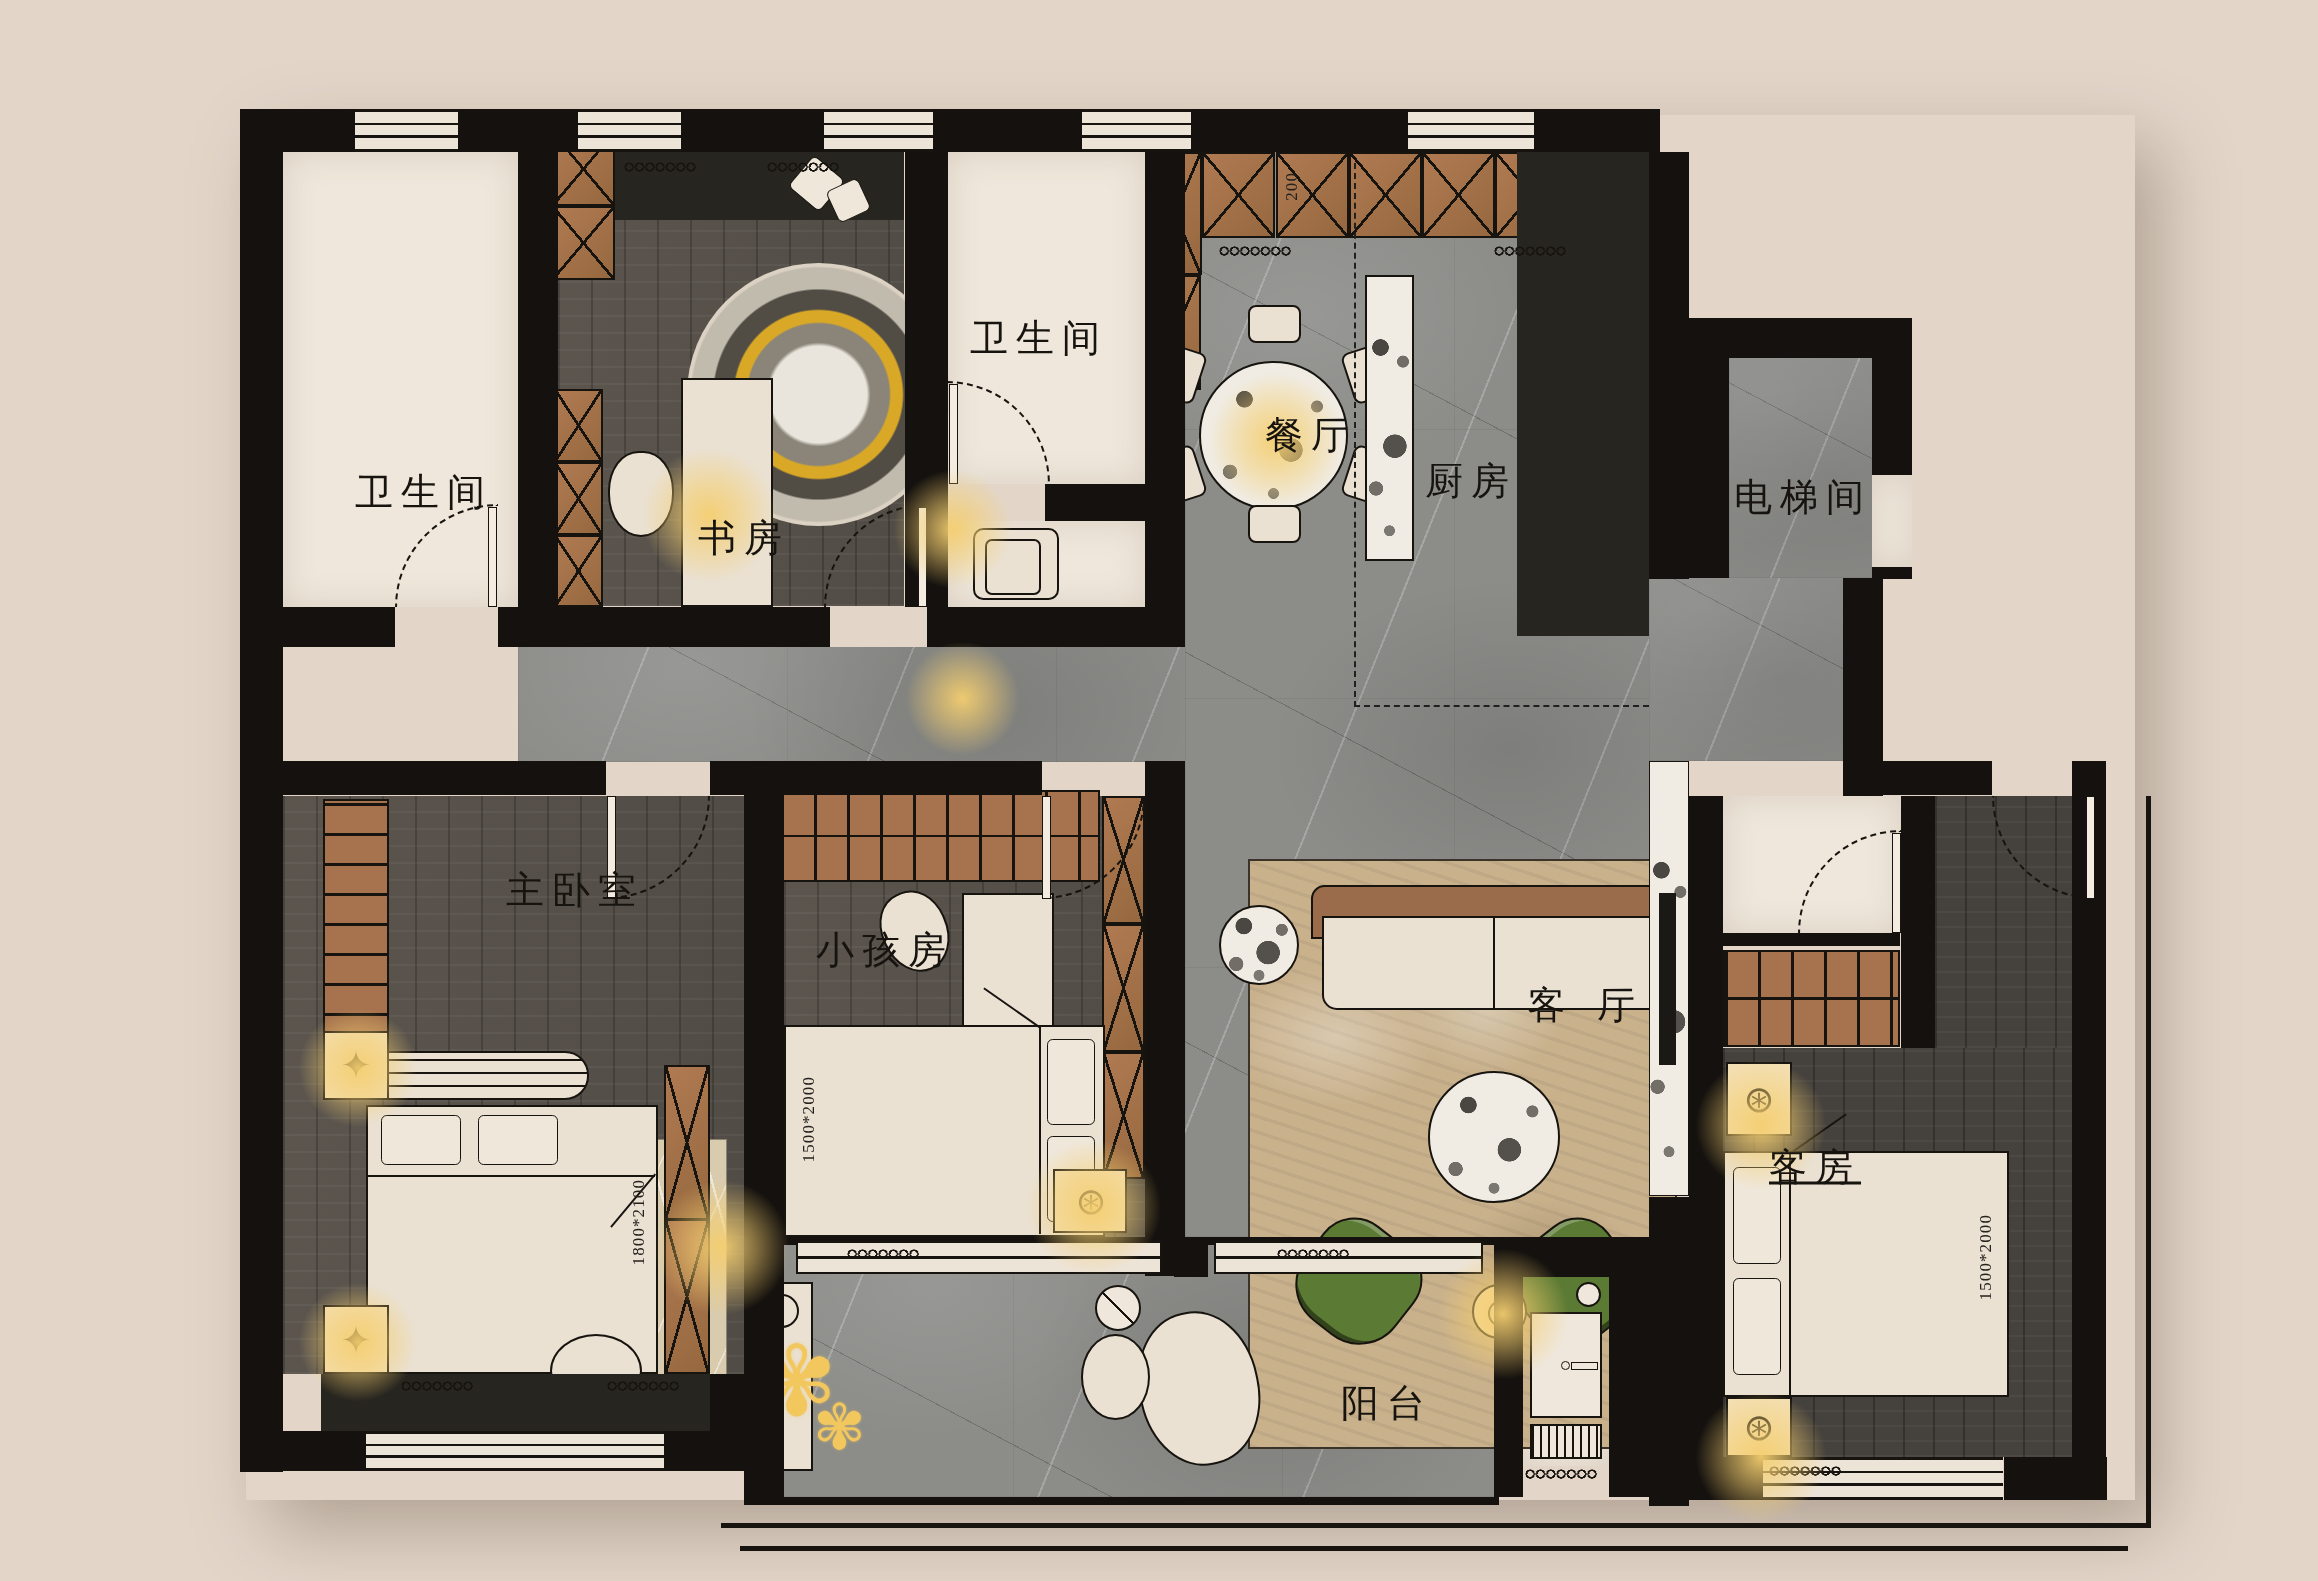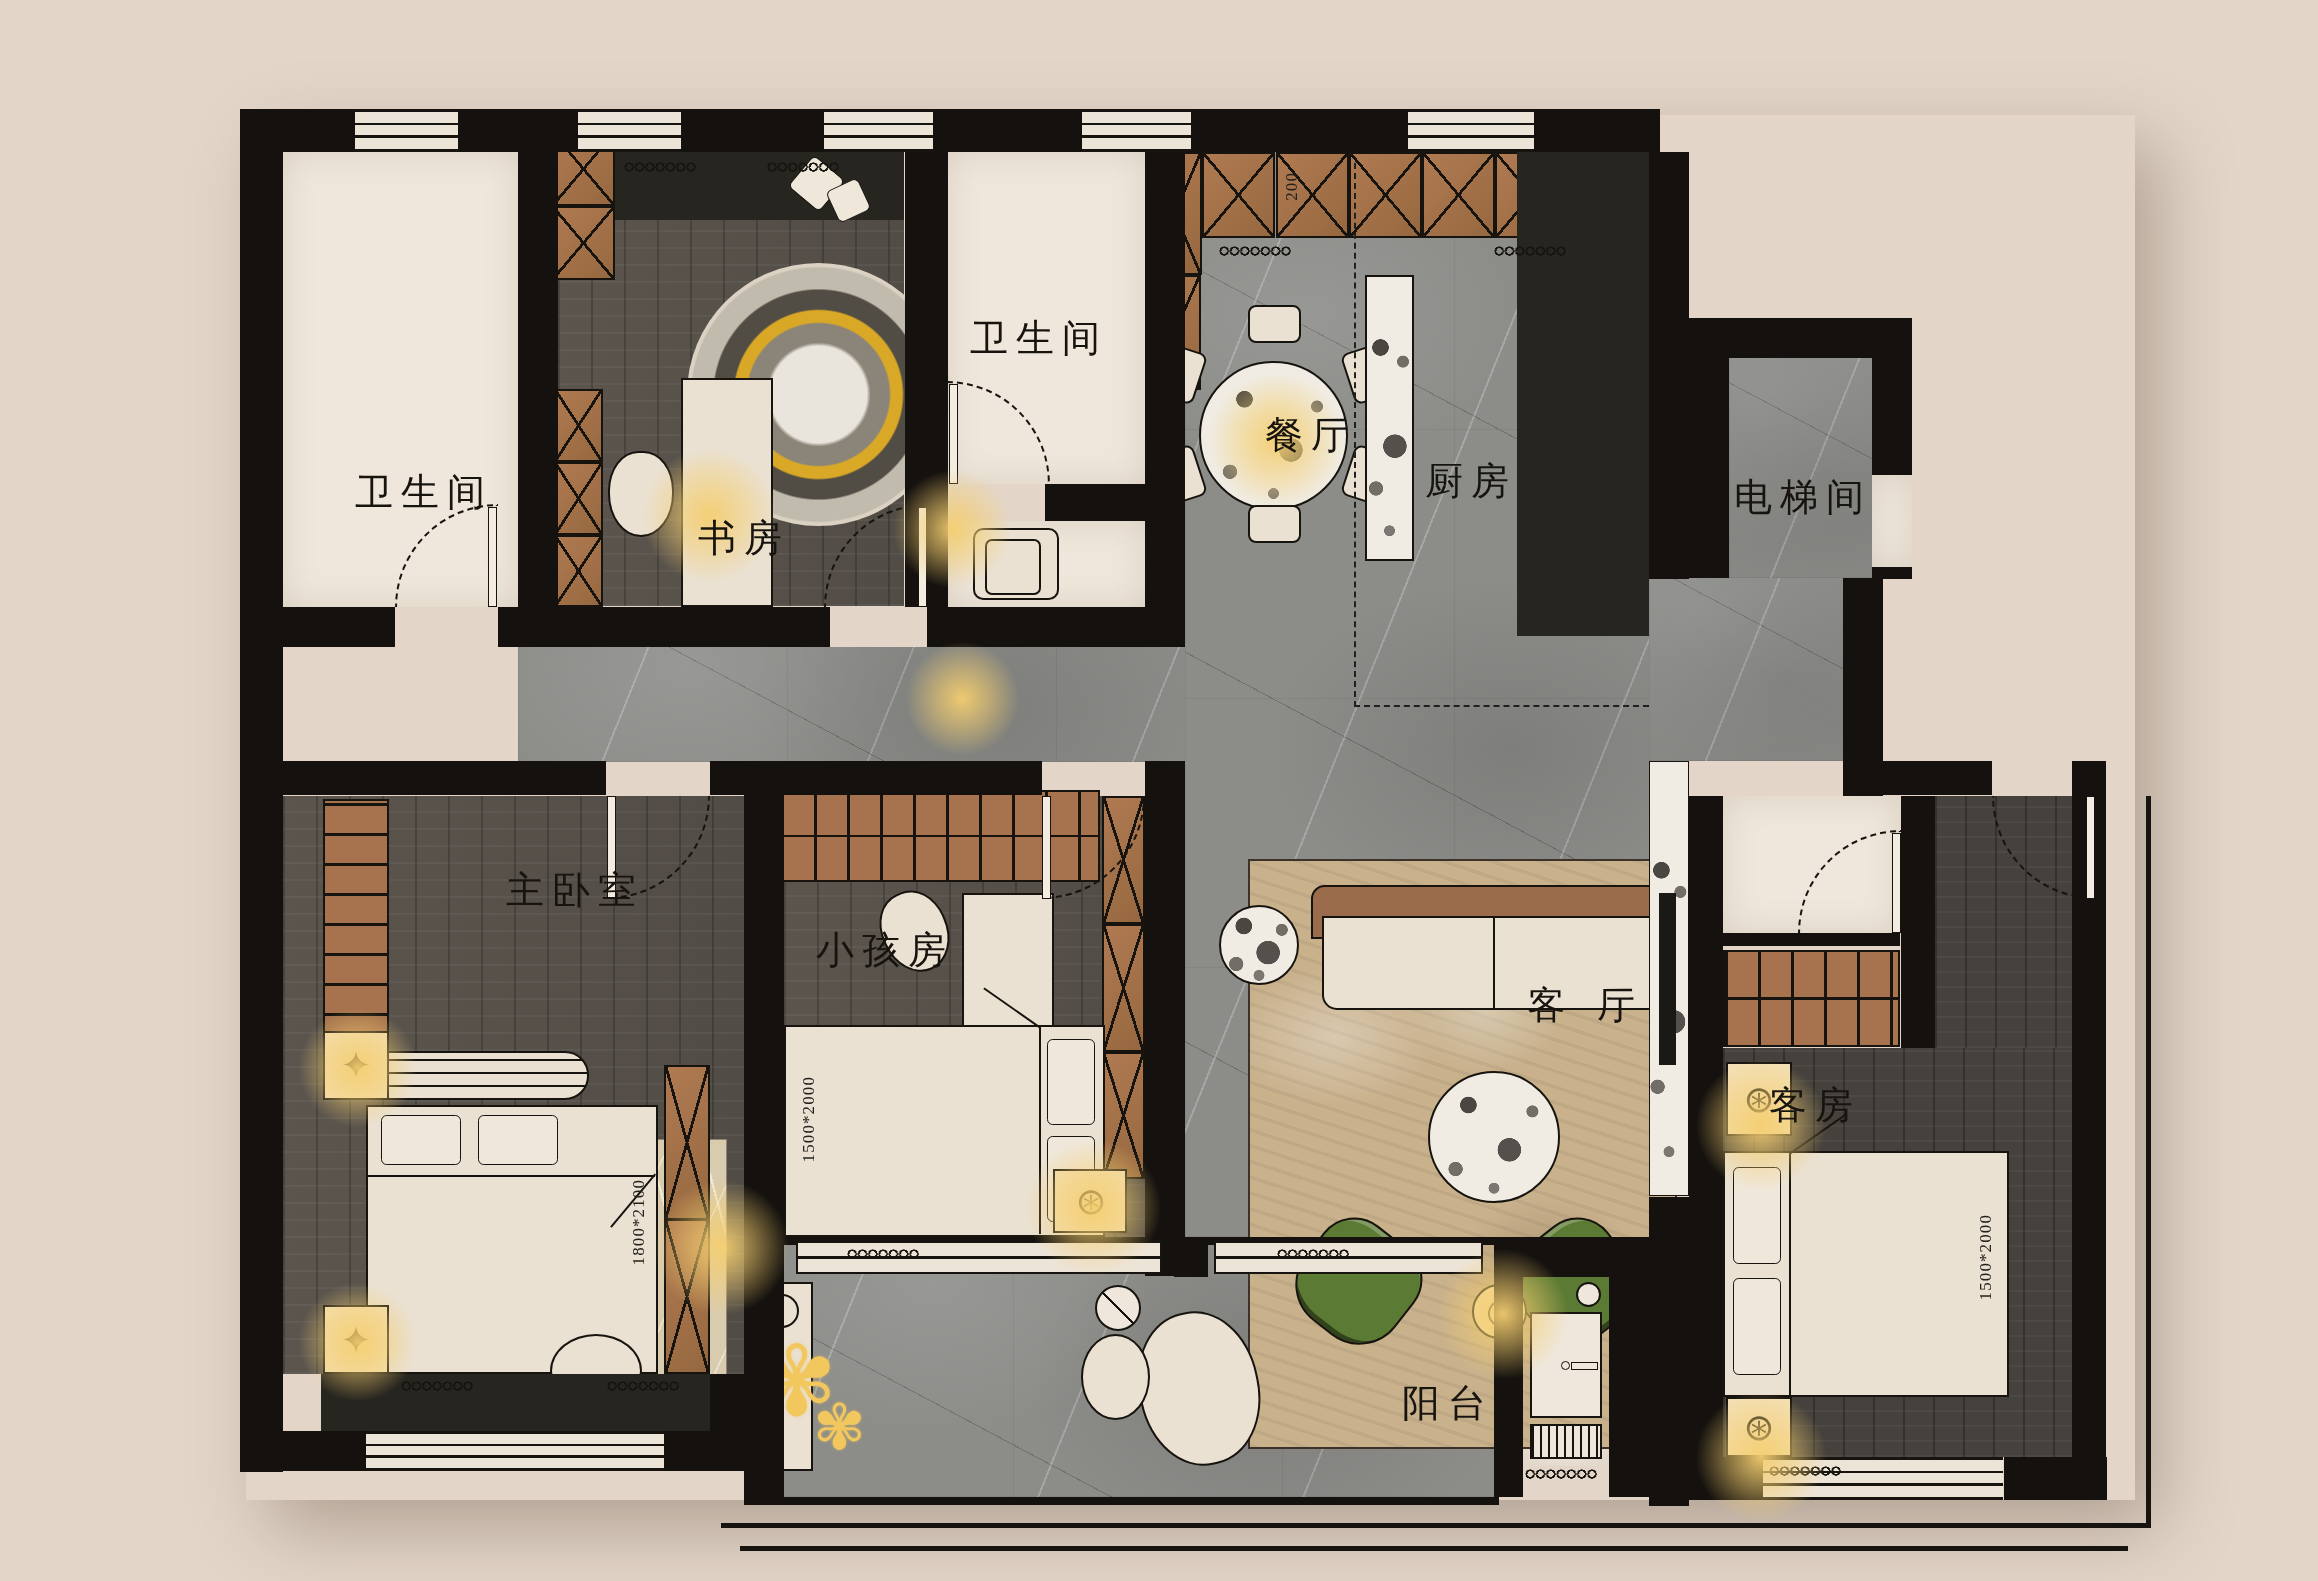--- a/index.html
+++ b/index.html
@@ -318,17 +318,17 @@
 
   <div class="abs roomlabel" style="left:424px;top:492px;">卫生间</div>
   <div class="abs roomlabel" style="left:744px;top:538px;">书房</div>
   <div class="abs roomlabel" style="left:1039px;top:338px;">卫生间</div>
   <div class="abs roomlabel" style="left:1311px;top:435px;">餐厅</div>
   <div class="abs roomlabel" style="left:1471px;top:481px;">厨房</div>
   <div class="abs roomlabel" style="left:1803px;top:497px;">电梯间</div>
   <div class="abs roomlabel" style="left:575px;top:890px;">主卧室</div>
   <div class="abs roomlabel" style="left:885px;top:950px;">小孩房</div>
   <div class="abs roomlabel wide" style="left:1597px;top:1005px;">客厅</div>
-  <div class="abs roomlabel" style="left:1815px;top:1105px;">客房</div>
-  <div class="abs roomlabel" style="left:1448px;top:1403px;">阳台</div>
+  <div class="abs roomlabel" style="left:1815px;top:1167px;text-decoration:underline;">客房</div>
+  <div class="abs roomlabel" style="left:1387px;top:1403px;">阳台</div>
 
 </div>
 
 
 </body></html>

